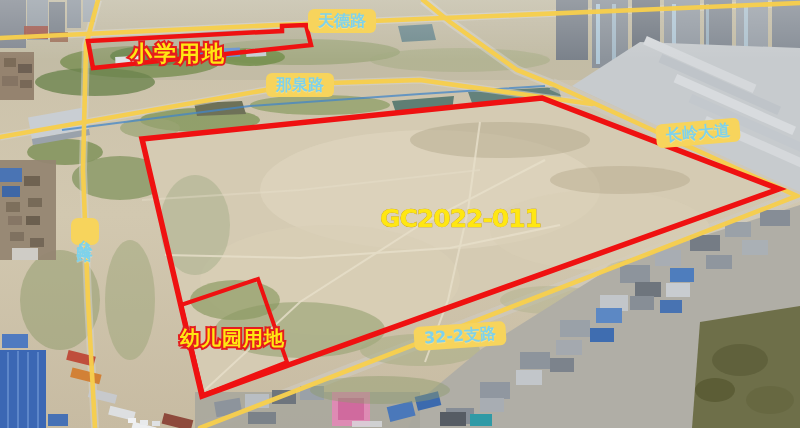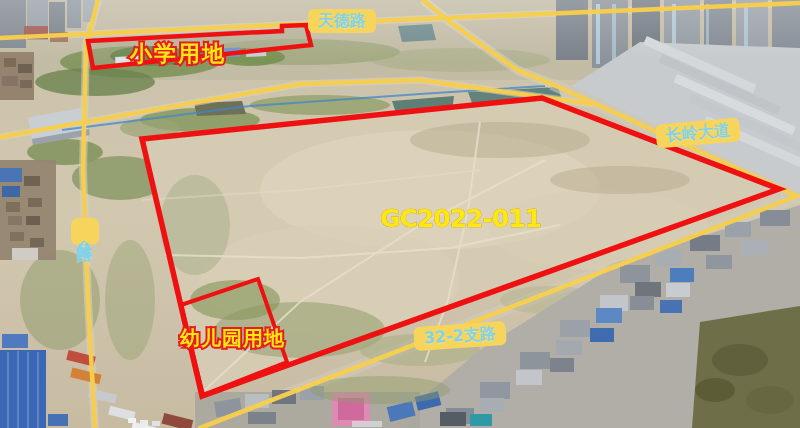--- a/index.html
+++ b/index.html
@@ -254,19 +254,20 @@
       <polygon points="181,305 258,279 287,362 203,395" stroke-width="4"></polygon>
     </g>
 
     <text x="130" y="61" font-size="22" font-weight="bold" letter-spacing="2" fill="#ffe712" stroke="#e51d1d" stroke-width="4" paint-order="stroke" font-family="DejaVu Sans, sans-serif">小学用地</text>
     <text x="180" y="345" font-size="20" font-weight="bold" letter-spacing="1" fill="#ffe712" stroke="#e51d1d" stroke-width="4" paint-order="stroke" font-family="DejaVu Sans, sans-serif">幼儿园用地</text>
     <text x="380" y="227" font-size="25" font-weight="bold" letter-spacing="-1" fill="#ffe712" stroke="#c79a08" stroke-width="0.6" paint-order="stroke" font-family="DejaVu Sans, sans-serif">GC2022-011</text>
   </svg>
 
   <div class="road-label" style="left:308px;top:9px;">天德路</div>
 
+  <div class="road-label" style="left:266px;top:73px;">那泉路</div>
 
   <div class="road-label rot-m5" style="left:656px;top:121px;">长岭大道</div>
 
   <div class="road-label vertical" style="left:71px;top:218px;">垒岭路</div>
 
   <div class="road-label rot-m4" style="left:414px;top:324px;">32-2支路</div>
 </div>
 
 </body></html>

